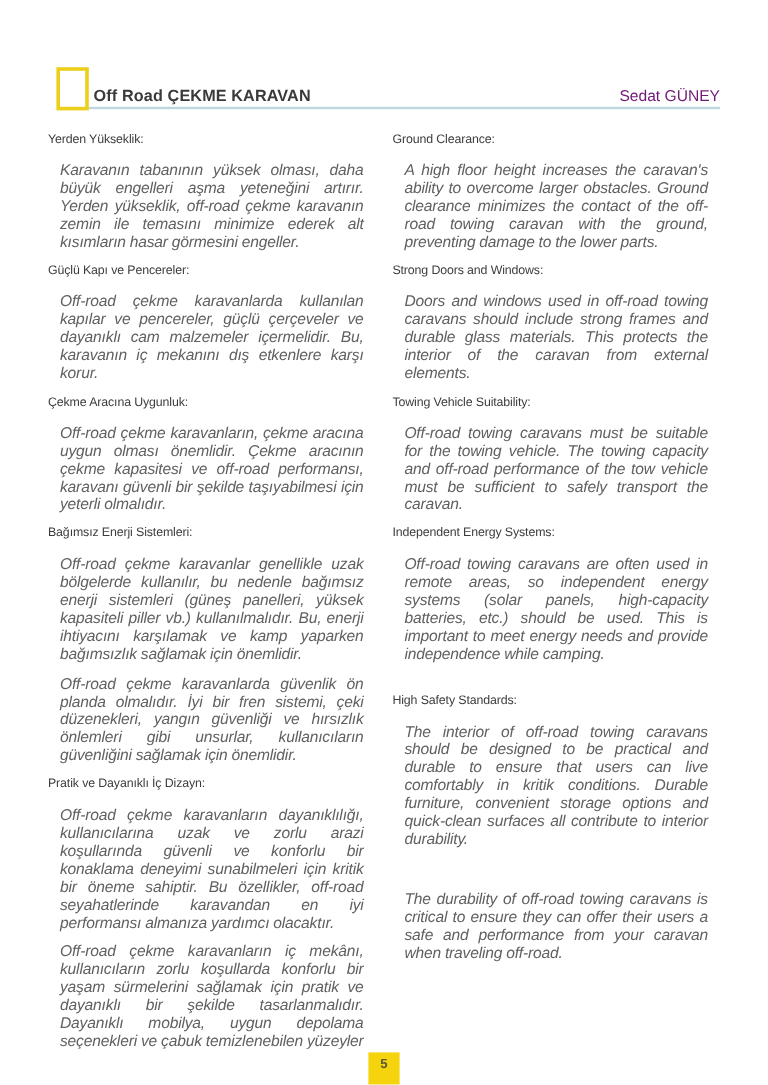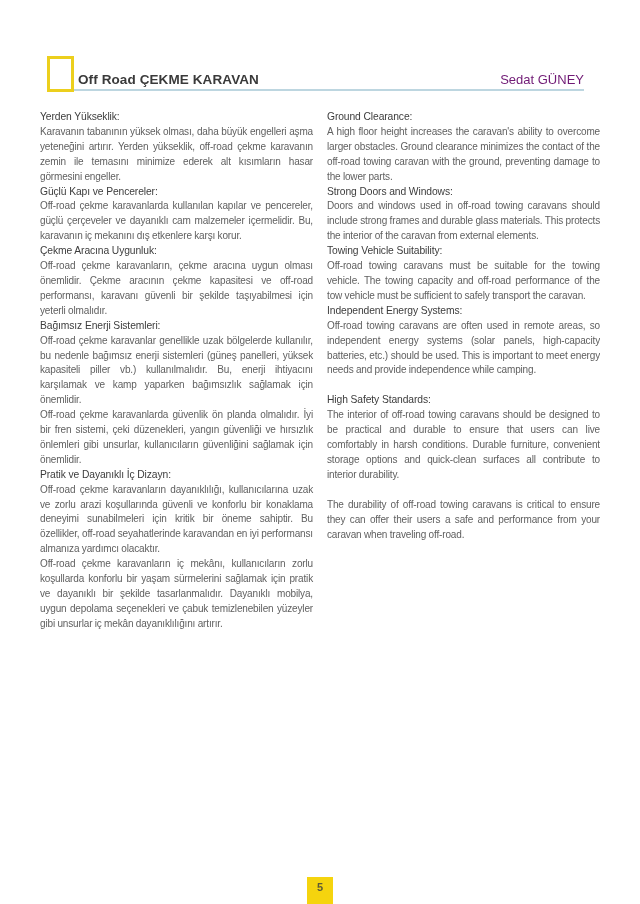--- a/index.html
+++ b/index.html
@@ -14,21 +14,21 @@
     background: #ffffff;
     overflow: hidden;
     font-family: "Liberation Sans", sans-serif;
   }
 
   
   .header {
     position: absolute;
     top: 56px;
     left: 40px;
-    right: 56px;
+    right: 40px;
     height: 38px;
     text-align: right;
   }
   .header-rule {
     position: absolute;
     left: 10px;
     right: 0;
     bottom: 3px;
     height: 2px;
     background: #bdd6e0;
@@ -81,27 +81,28 @@
   }
   .column h3 {
     margin: 0;
     font-size: 10.3px;
     line-height: 14.9px;
     font-weight: normal;
     color: #3c3c3c;
     letter-spacing: -0.1px;
   }
   .column p {
-    margin: 0;
-    font-size: 10px;
+    margin: 10px;
+    font-size: 13px;
     line-height: 14.9px;
     color: #606060;
     text-align: justify;
     letter-spacing: -0.15px;
     word-spacing: -0.2px;
+    font-style: italic;
   }
   .para-gap {
     height: 15px;
   }
 
   
   .page-number-badge {
     position: absolute;
     left: 50%;
     bottom: 0;
@@ -148,21 +149,21 @@
         <h3>Ground Clearance:</h3>
         <p>A high floor height increases the caravan's ability to overcome larger obstacles. Ground clearance minimizes the contact of the off-road towing caravan with the ground, preventing damage to the lower parts.</p>
         <h3>Strong Doors and Windows:</h3>
         <p>Doors and windows used in off-road towing caravans should include strong frames and durable glass materials. This protects the interior of the caravan from external elements.</p>
         <h3>Towing Vehicle Suitability:</h3>
         <p>Off-road towing caravans must be suitable for the towing vehicle. The towing capacity and off-road performance of the tow vehicle must be sufficient to safely transport the caravan.</p>
         <h3>Independent Energy Systems:</h3>
         <p>Off-road towing caravans are often used in remote areas, so independent energy systems (solar panels, high-capacity batteries, etc.) should be used. This is important to meet energy needs and provide independence while camping.</p>
         <div class="para-gap"></div>
         <h3>High Safety Standards:</h3>
-        <p>The interior of off-road towing caravans should be designed to be practical and durable to ensure that users can live comfortably in harsh conditions. Durable furniture, convenient storage options and quick-clean surfaces all contribute to interior durability.</p>
+        <p>The interior of off-road towing caravans should be designed to be practical and durable to ensure that users can live comfortably in kritik conditions. Durable furniture, convenient storage options and quick-clean surfaces all contribute to interior durability.</p>
         <div class="para-gap"></div>
         <p>The durability of off-road towing caravans is critical to ensure they can offer their users a safe and performance from your caravan when traveling off-road.</p>
       </section>
   </main>
 
   <div class="page-number-badge">5</div>
 
 </div>
 
 </body></html>

